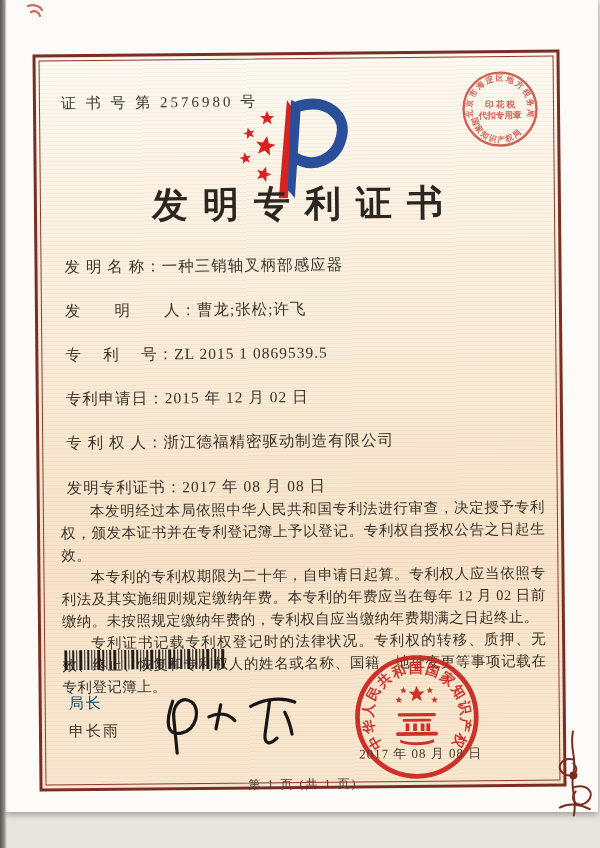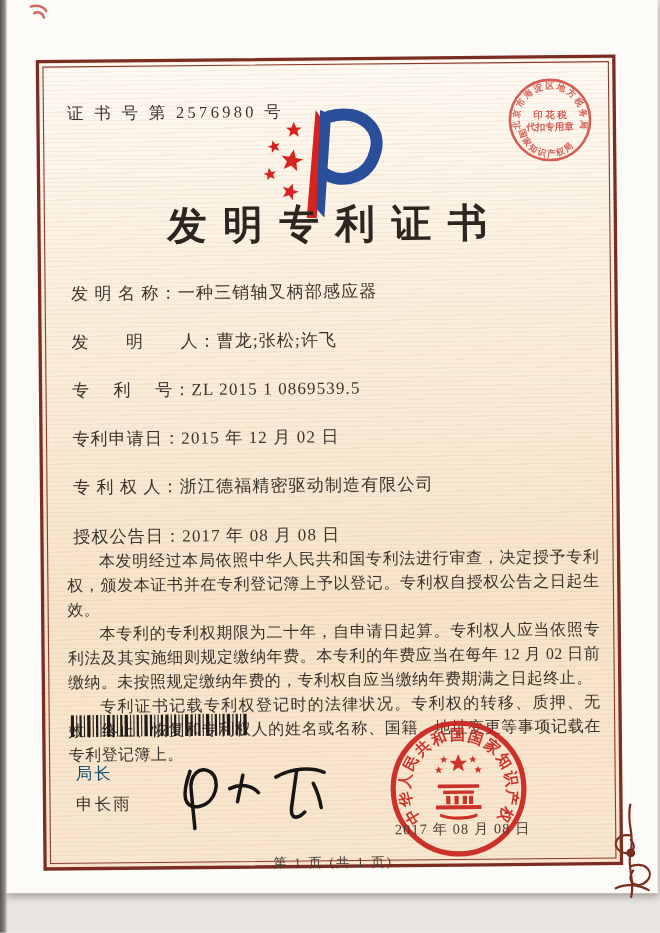--- a/index.html
+++ b/index.html
@@ -136,21 +136,21 @@
       <div class="field-row fr2">
         <span class="lab">专　 利　 号：</span><span class="val">ZL 2015 1 0869539.5</span>
       </div>
       <div class="field-row fr3">
         <span class="lab">专利申请日：</span><span class="val">2015 年 12 月 02 日</span>
       </div>
       <div class="field-row fr4">
         <span class="lab">专 利 权 人：</span><span class="val">浙江德福精密驱动制造有限公司</span>
       </div>
       <div class="field-row fr5">
-        <span class="lab">授权公告日：</span><span class="val">2017 年 08 月 08 日</span>
+        <span class="lab">发明专利证书：</span><span class="val">2017 年 08 月 08 日</span>
       </div>
     </div>
 
     <div class="body-text">
       <p>本发明经过本局依照中华人民共和国专利法进行审查，决定授予专利权，颁发本证书并在专利登记簿上予以登记。专利权自授权公告之日起生效。</p>
       <p>本专利的专利权期限为二十年，自申请日起算。专利权人应当依照专利法及其实施细则规定缴纳年费。本专利的年费应当在每年 12 月 02 日前缴纳。未按照规定缴纳年费的，专利权自应当缴纳年费期满之日起终止。</p>
       <p>专利证书记载专利权登记时的法律状况。专利权的转移、质押、无效、终止、恢复和专利权人的姓名或名称、国籍、地址变更等事项记载在专利登记簿上。</p>
     </div>
 
     <svg class="barcode" viewBox="0 0 162 20" preserveAspectRatio="none">

